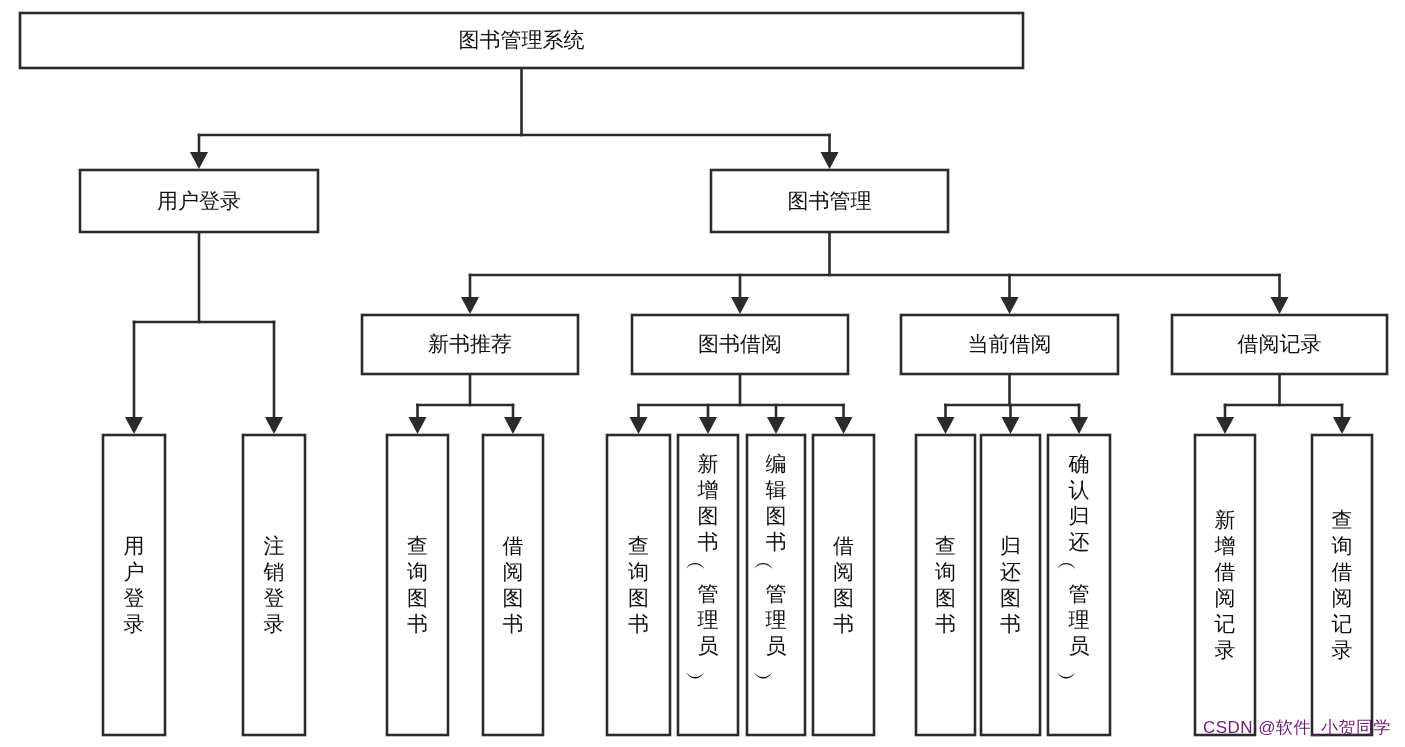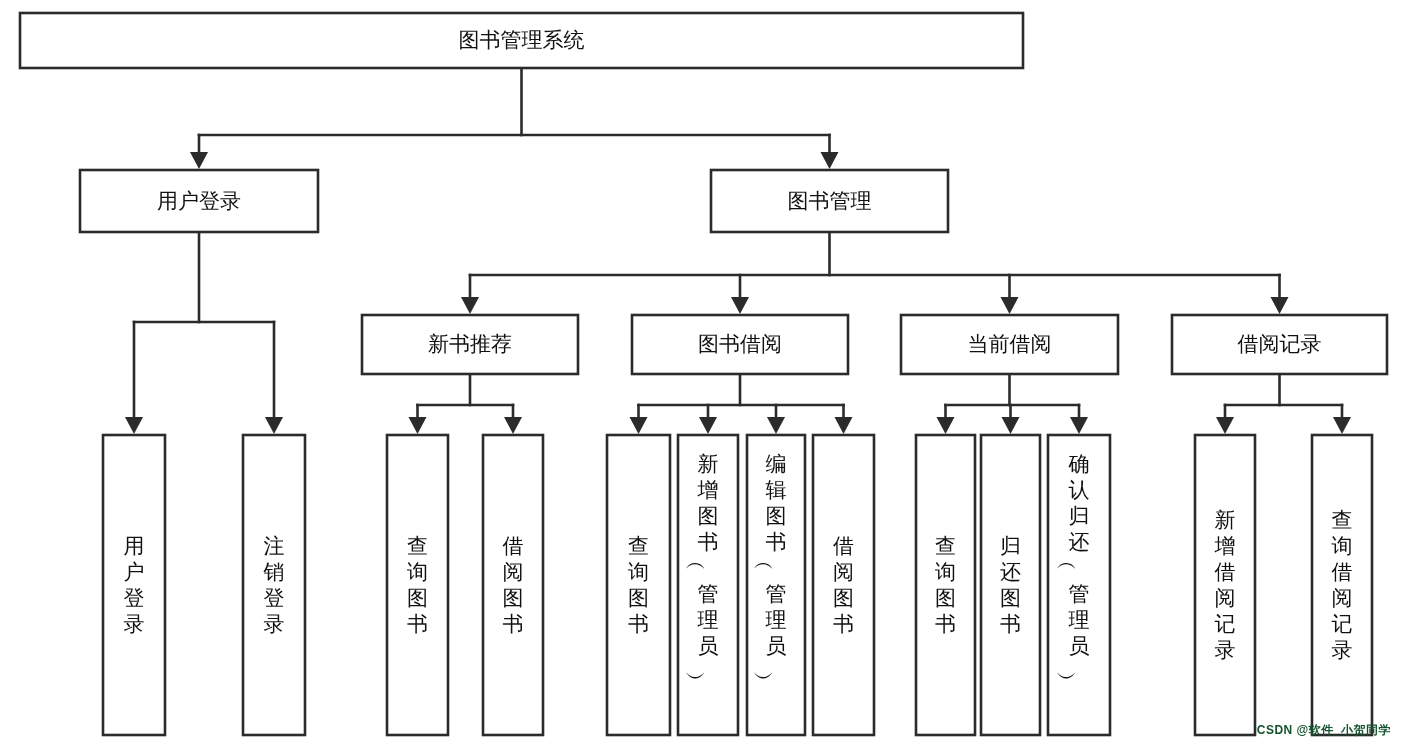--- a/index.html
+++ b/index.html
@@ -52,26 +52,25 @@
     font-family: "Liberation Sans", "DejaVu Sans", sans-serif;
     font-size: 21px;
     fill: #111111;
     text-anchor: middle;
   }
   .watermark {
     position: absolute;
     right: 14px;
     bottom: 8px;
     font-family: "Liberation Sans", "DejaVu Sans", sans-serif;
-    font-size: 12px;
-    color: #14532d;
+    font-size: 17px;
+    color: #701a75;
     letter-spacing: 0.5px;
     white-space: nowrap;
     user-select: none;
-    font-weight: bold;
   }
 </style>
 </head>
 <body>
 
 <div id="diagram-root">
   <svg id="tree-svg" viewBox="0 0 1405 747">
     <g id="edges-layer">
         <g>
           <path d="M 521.5 68 L 521.5 135" class="link-line"></path>

